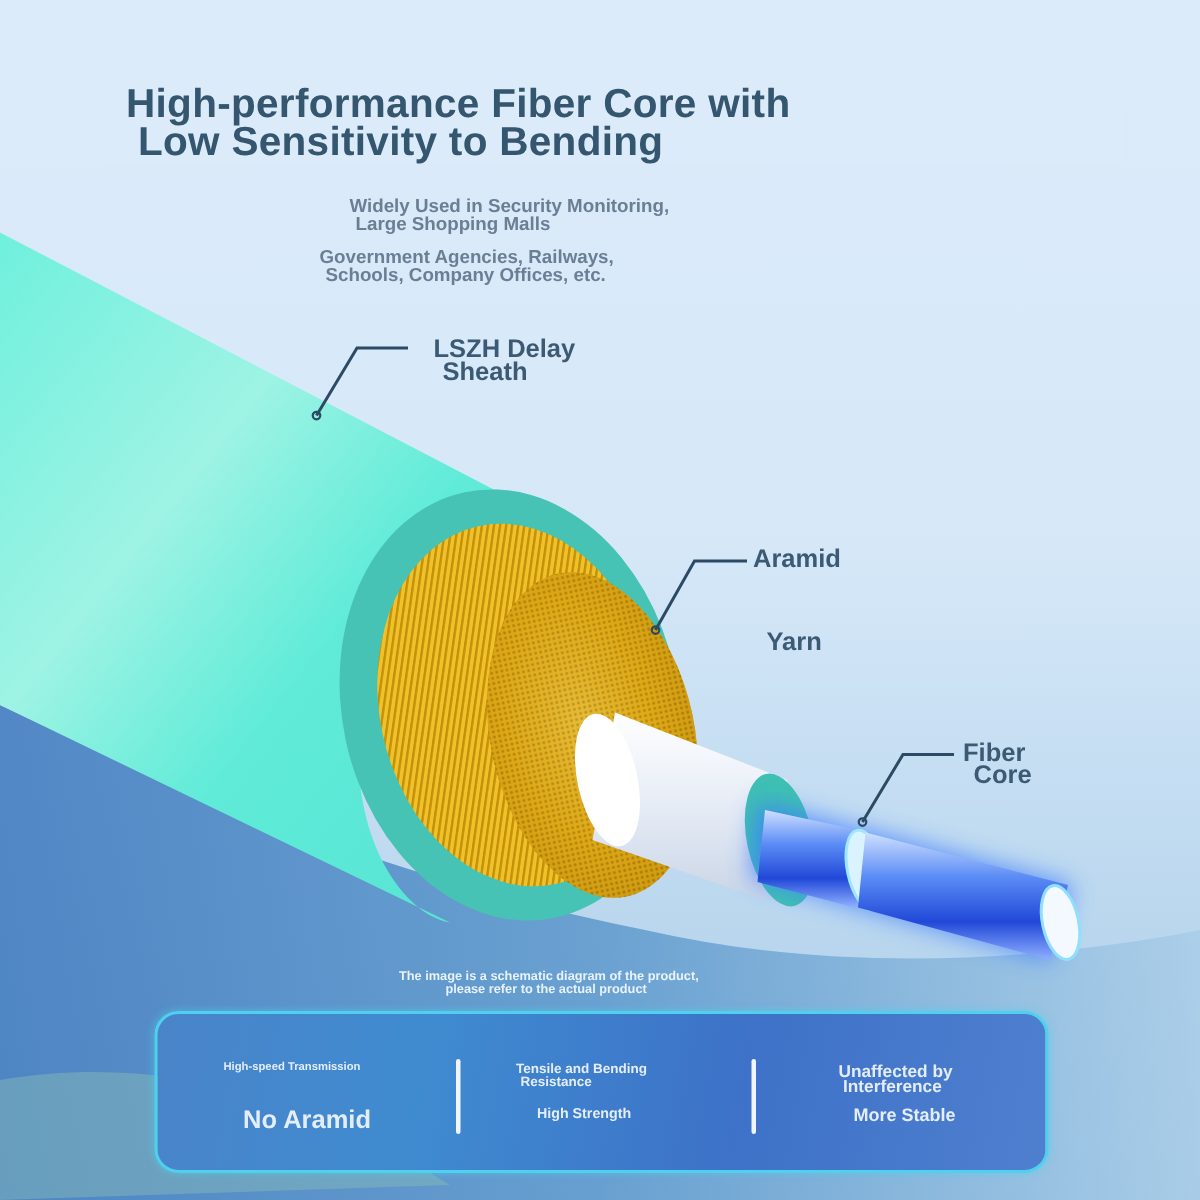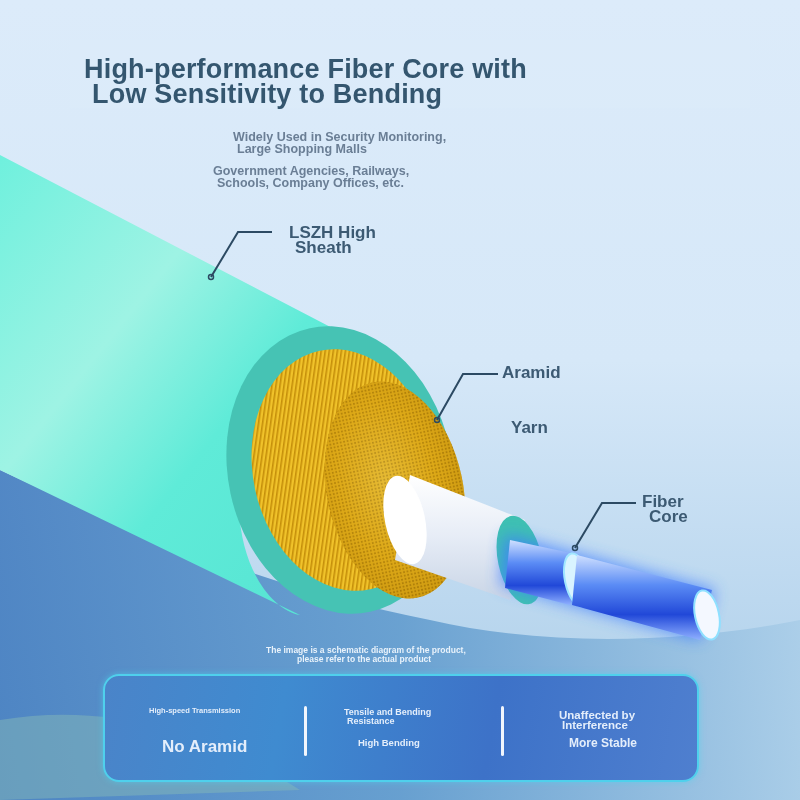--- a/index.html
+++ b/index.html
@@ -124,21 +124,21 @@
   <div class="title-block"></div>
   <div class="title-line" style="left:84px; top:54px;">High-performance Fiber Core with</div>
   <div class="title-line" style="left:92px; top:79px;">Low Sensitivity to Bending</div>
 
   <div class="usage-line" style="left:233px; top:130px;">Widely Used in Security Monitoring,</div>
   <div class="usage-line" style="left:237px; top:142px;">Large Shopping Malls</div>
   <div class="usage-line" style="left:213px; top:164px;">Government Agencies, Railways,</div>
   <div class="usage-line" style="left:217px; top:176px;">Schools, Company Offices, etc.</div>
 
   <div class="callout-label" style="left:289px; top:225px;">
-    <div>LSZH High</div>
+    <div>LSZH Delay</div>
     <div style="padding-left:6px;">Sheath</div>
   </div>
   <div class="callout-label" style="left:502px; top:365px;">
     <div>Aramid</div>
     <div style="padding-left:9px;margin-top:40px;">Yarn</div>
   </div>
   <div class="callout-label" style="left:642px; top:494px;">
     <div>Fiber</div>
     <div style="padding-left:7px;">Core</div>
   </div>
@@ -148,21 +148,21 @@
 
   <div class="feature-panel">
     <div>
       <div class="feature-text" style="left:44px; top:30px; font-size:7.5px;">High-speed Transmission</div>
       <div class="feature-text" style="left:57px; top:61px; font-size:17px;">No Aramid</div>
     </div>
     <div class="feature-divider" style="left:199px;"></div>
     <div>
       <div class="feature-text" style="left:239px; top:31px; font-size:9px;text-align:right;">Tensile and Bending</div>
       <div class="feature-text" style="left:242px; top:40px; font-size:9px;">Resistance</div>
-      <div class="feature-text" style="left:253px; top:61px; font-size:9.5px;">High Bending</div>
+      <div class="feature-text" style="left:253px; top:61px; font-size:9.5px;">High Strength</div>
     </div>
     <div class="feature-divider" style="left:396px;"></div>
     <div>
       <div class="feature-text" style="left:454px; top:33px; font-size:11.5px;">Unaffected by</div>
       <div class="feature-text" style="left:457px; top:43px; font-size:11.5px;">Interference</div>
       <div class="feature-text" style="left:464px; top:60px; font-size:12px;">More Stable</div>
     </div>
   </div>
 
 </div>

